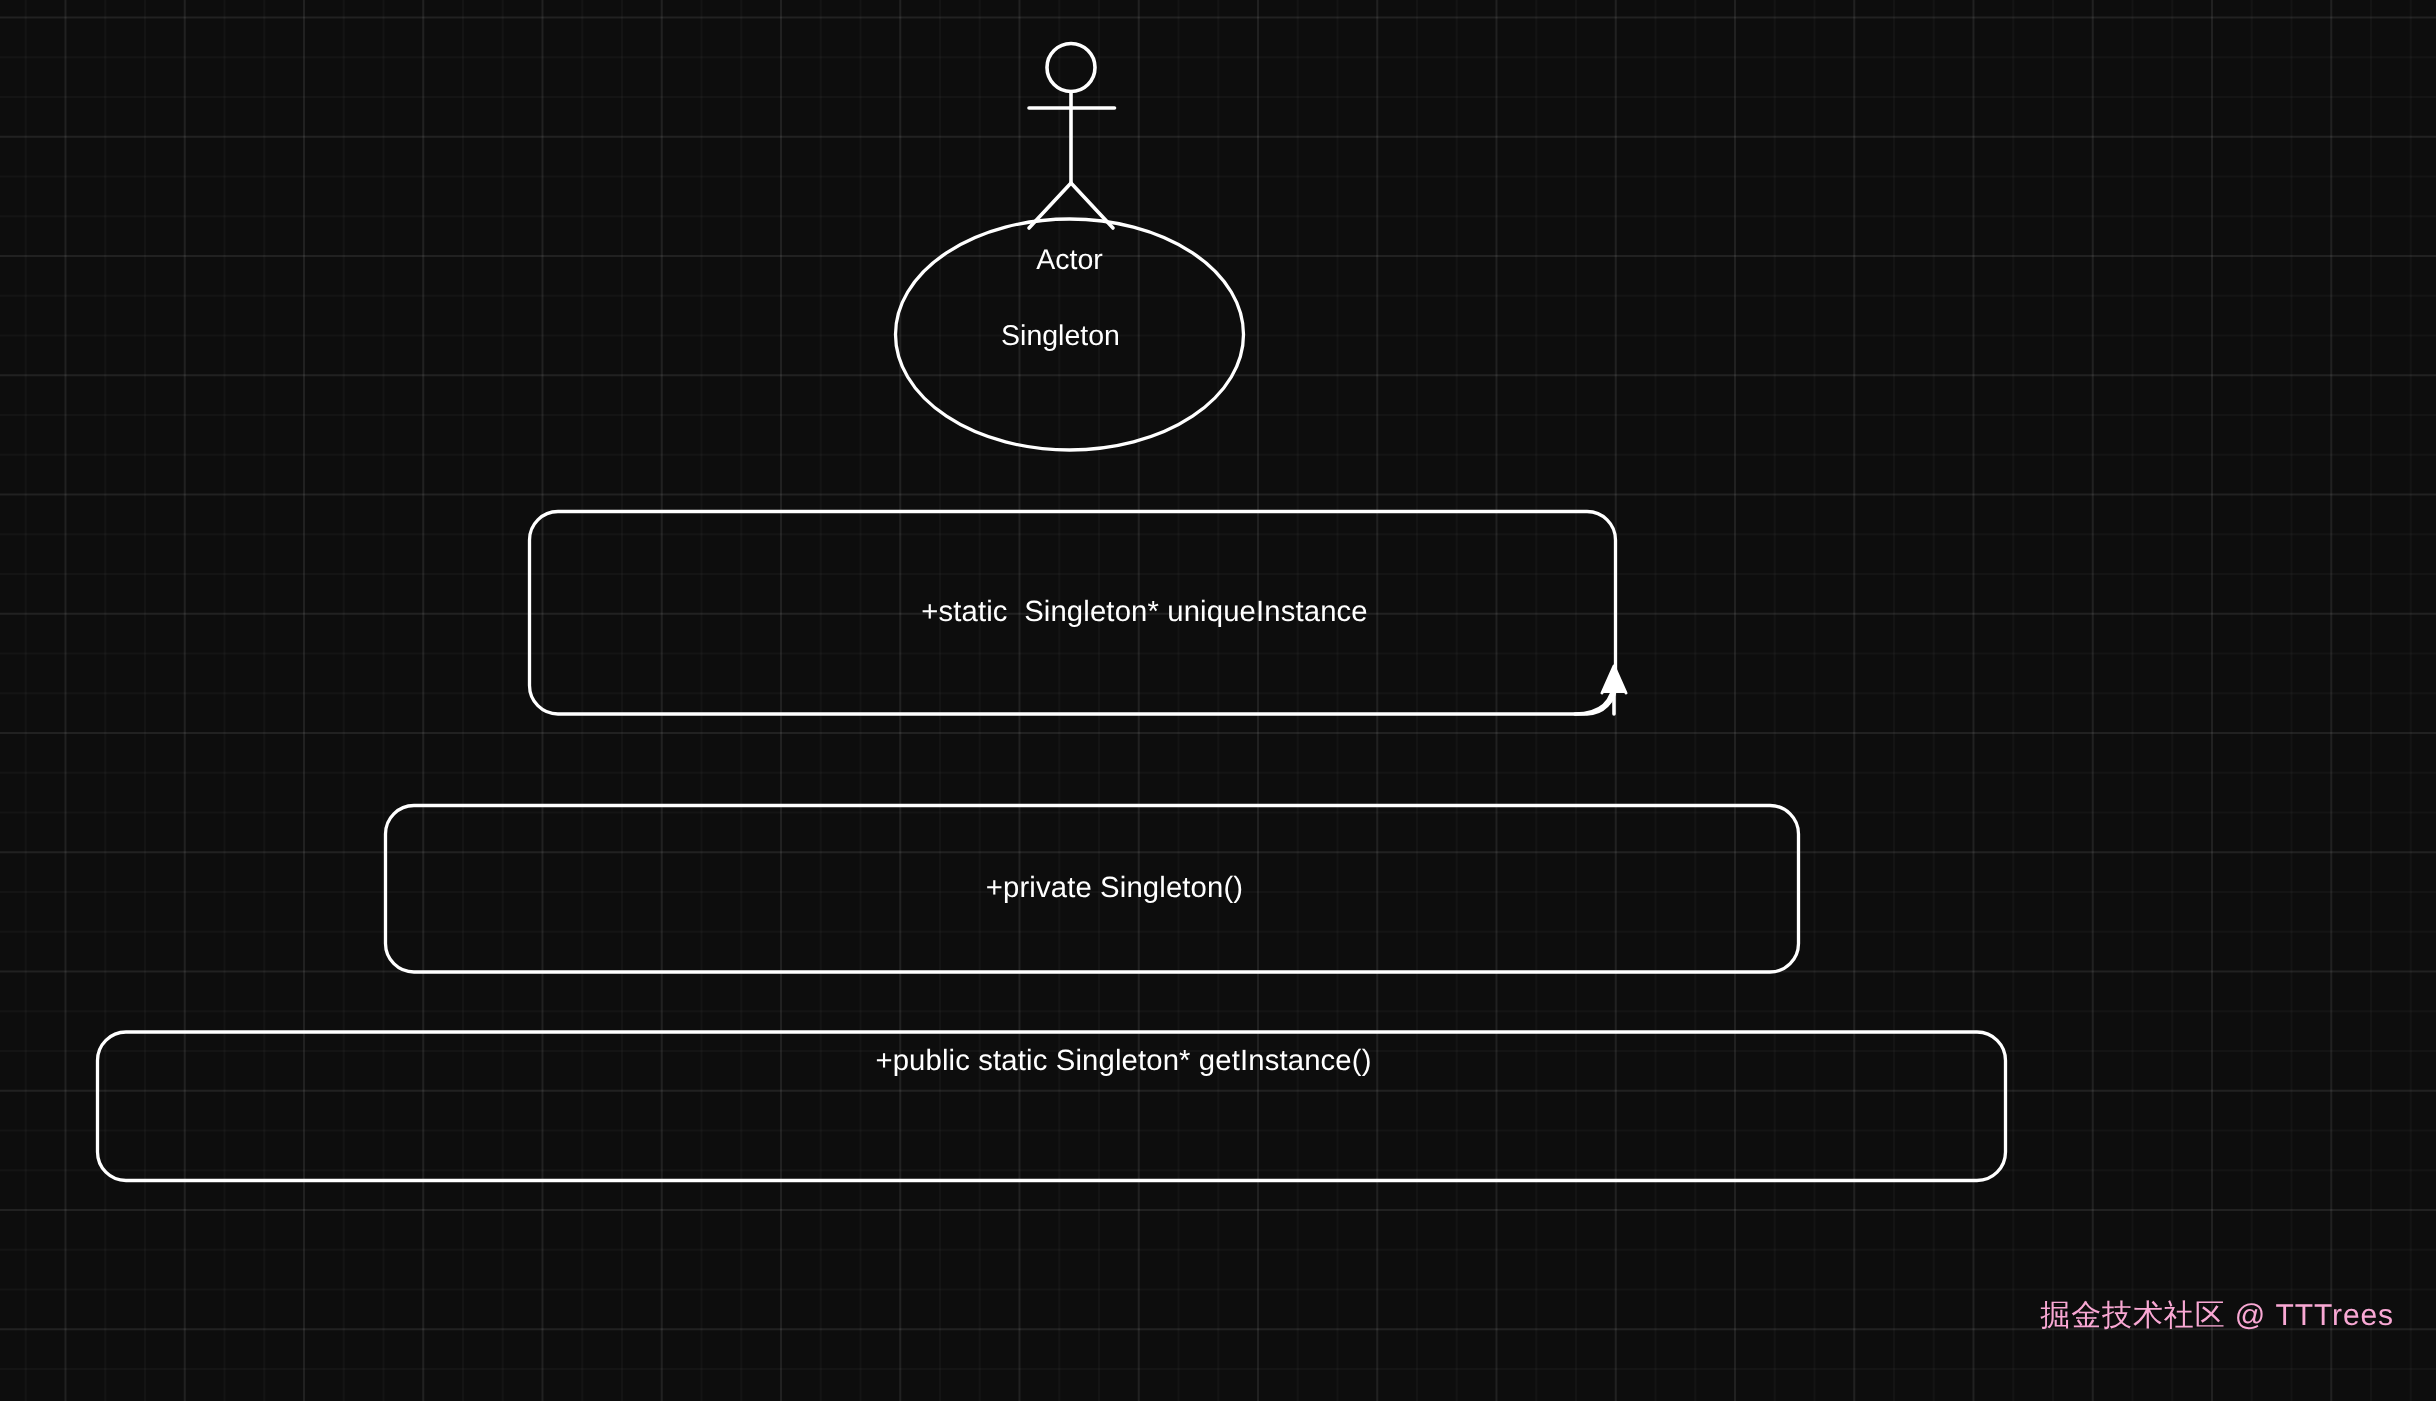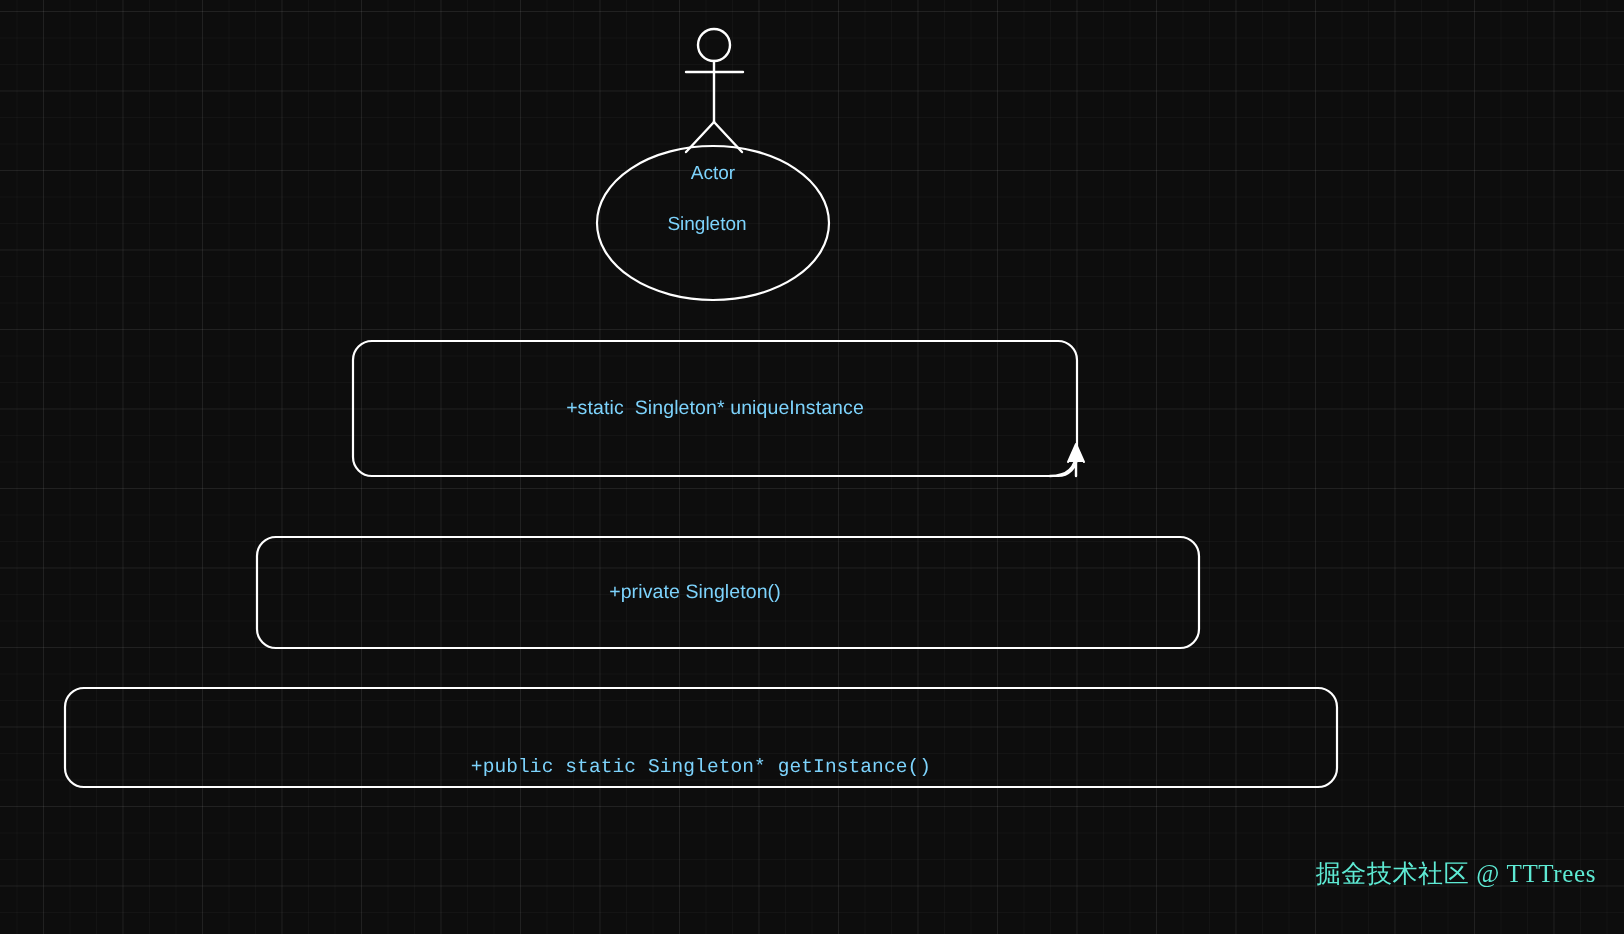--- a/index.html
+++ b/index.html
@@ -36,41 +36,42 @@
       43px 11px,
       43px 11px;
     pointer-events: none;
   }
   #vector-layer {
     position: absolute;
     inset: 0;
   }
   .diagram-text {
     position: absolute;
-    color: #7dd3fc;
+    color: #ffffff;
     font-family: "Liberation Sans", sans-serif;
     white-space: pre;
     text-align: center;
     pointer-events: none;
     text-rendering: geometricPrecision;
   }
   .node-label {
     font-size: 19.5px;
     letter-spacing: 0.1px;
+    padding-left: 48px;
   }
   .usecase-label {
     font-size: 19px;
   }
   #watermark {
     position: absolute;
     right: 28px;
     bottom: 44px;
-    color: #5eead4;
-    font-size: 25px;
-    font-family: Liberation Serif, serif;
+    color: #f9a8d4;
+    font-size: 20px;
+    font-family: Liberation Sans, sans-serif;
     letter-spacing: 0.6px;
     white-space: pre;
   }
 </style>
 </head>
 <body>
 
 <div id="canvas">
 
   <div id="grid-layer"></div>
@@ -101,17 +102,17 @@
   </svg>
 
   <div class="diagram-text usecase-label" style="left:597px; top:163px; width:232px;">Actor</div>
 
   <div class="diagram-text usecase-label" style="left:597px; top:214px; width:220px;">Singleton</div>
 
   <div class="diagram-text node-label" style="left:353px; top:397px; width:724px;">+static  Singleton* uniqueInstance</div>
 
   <div class="diagram-text node-label" style="left:257px; top:581px; width:876px;">+private Singleton()</div>
 
-  <div class="diagram-text node-label" style="left:65px; top:756px; width:1272px;font-family:Liberation Mono, monospace;">+public static Singleton* getInstance()</div>
+  <div class="diagram-text node-label" style="left:65px; top:696px; width:1272px;">+public static Singleton* getInstance()</div>
 
   <div id="watermark">掘金技术社区 @ TTTrees</div>
 
 </div>
 
 </body></html>

